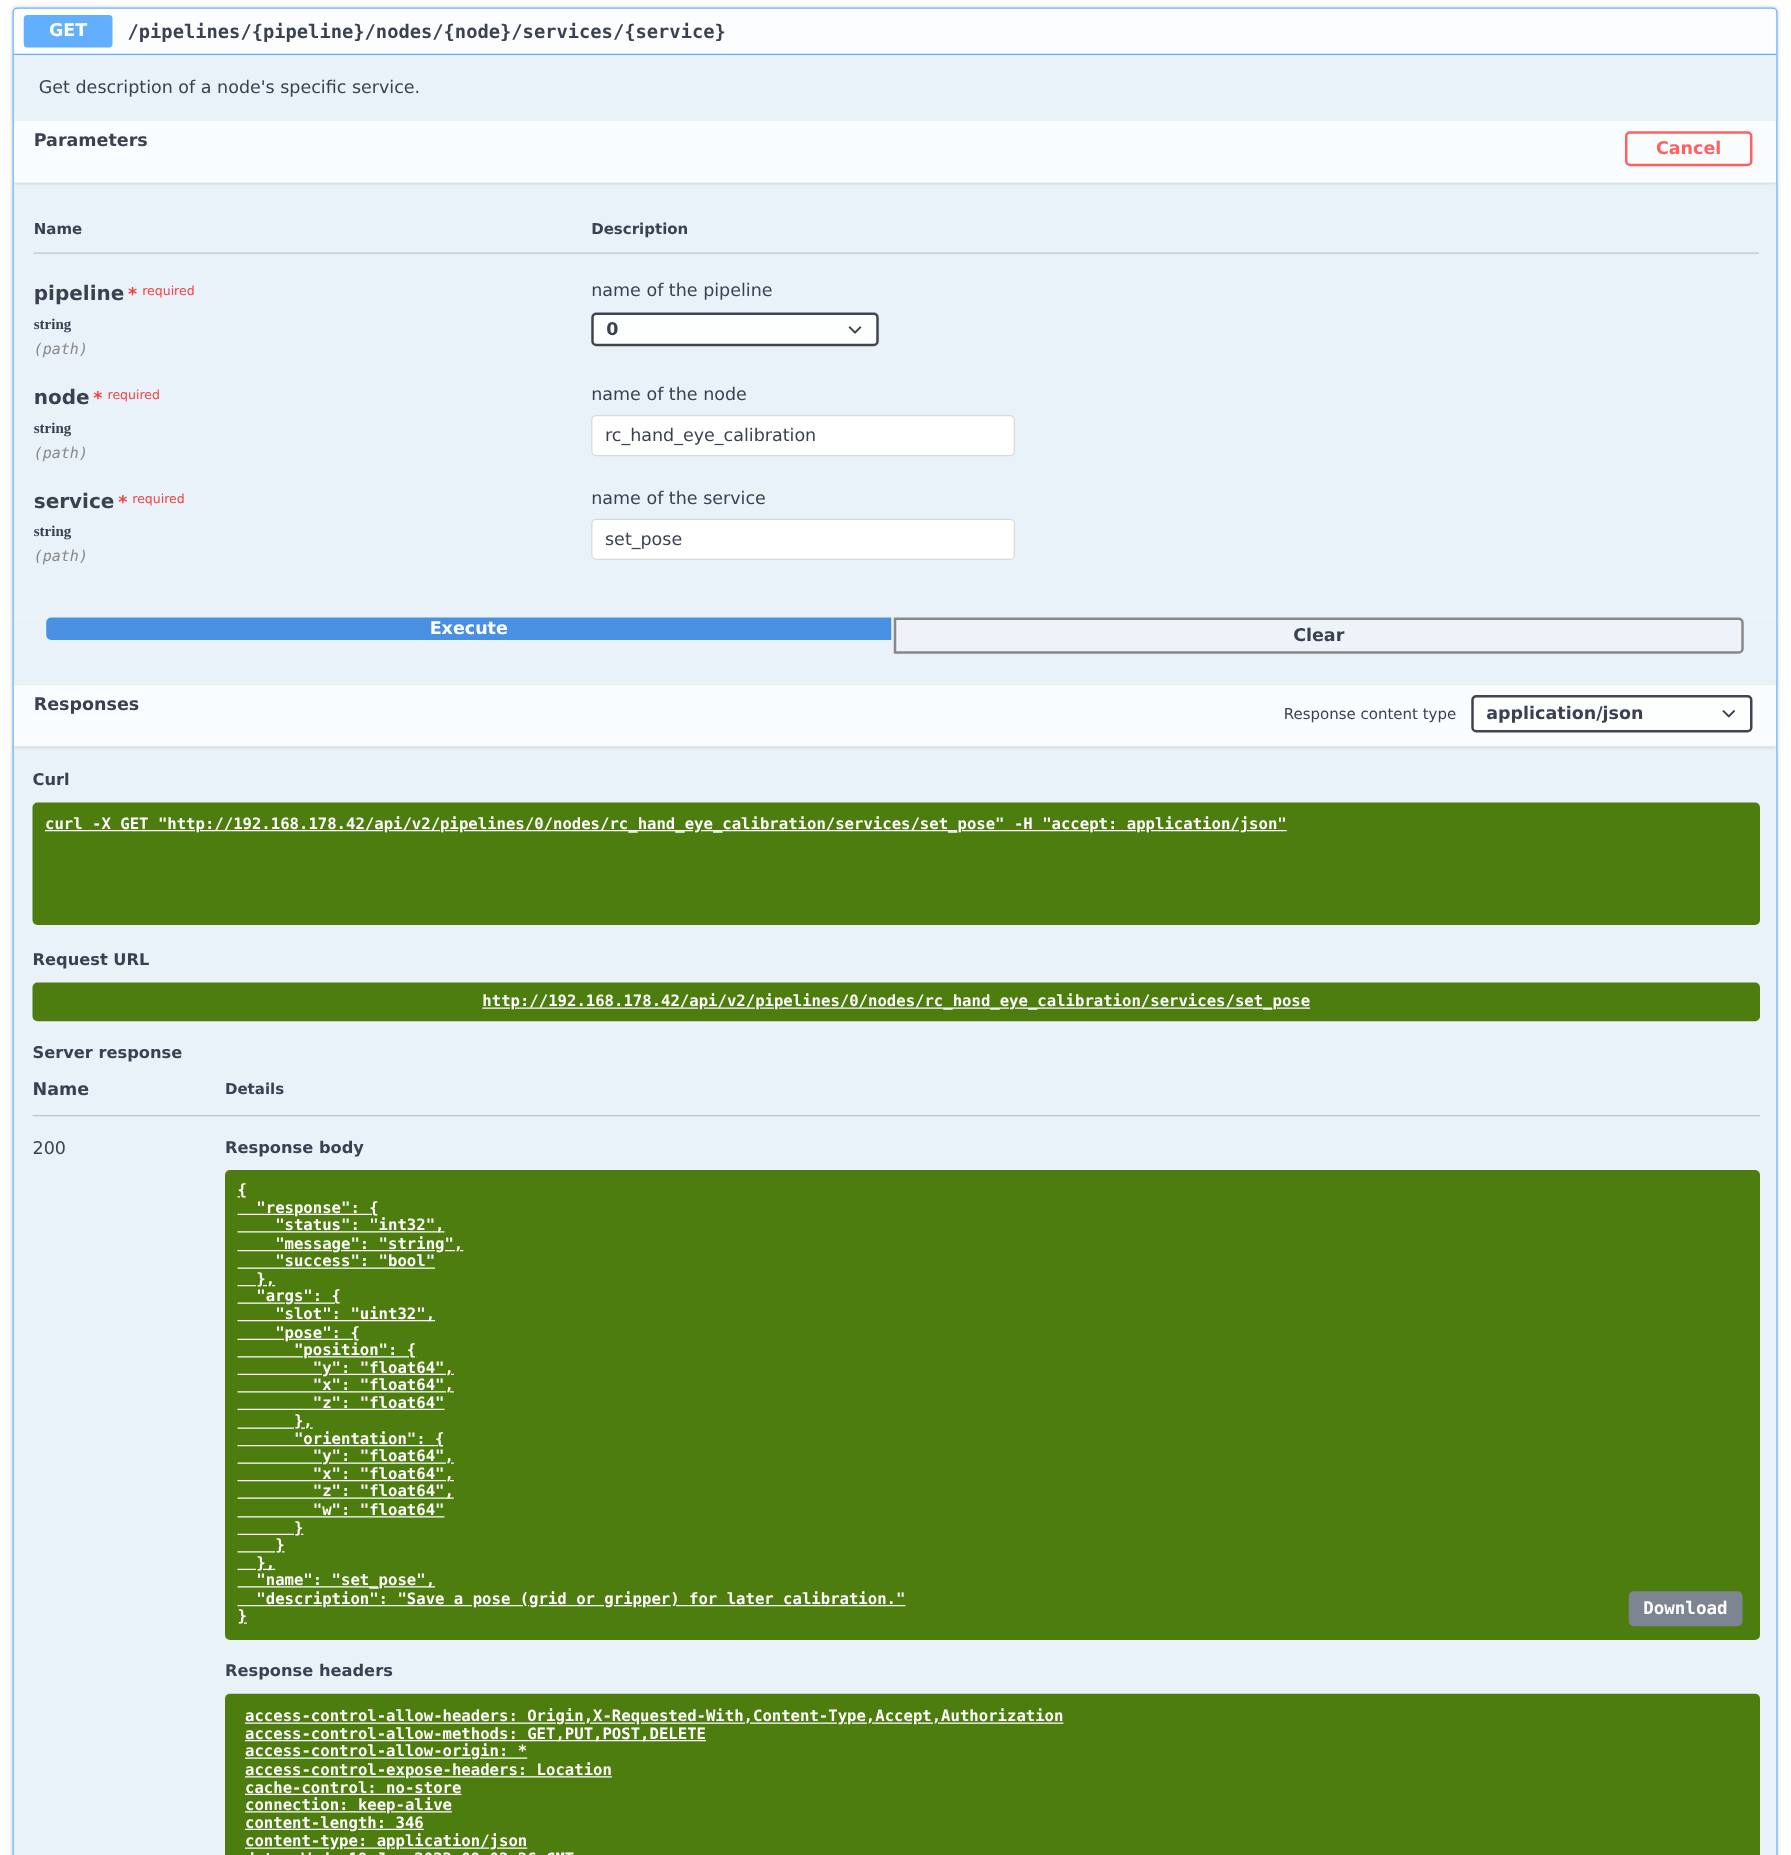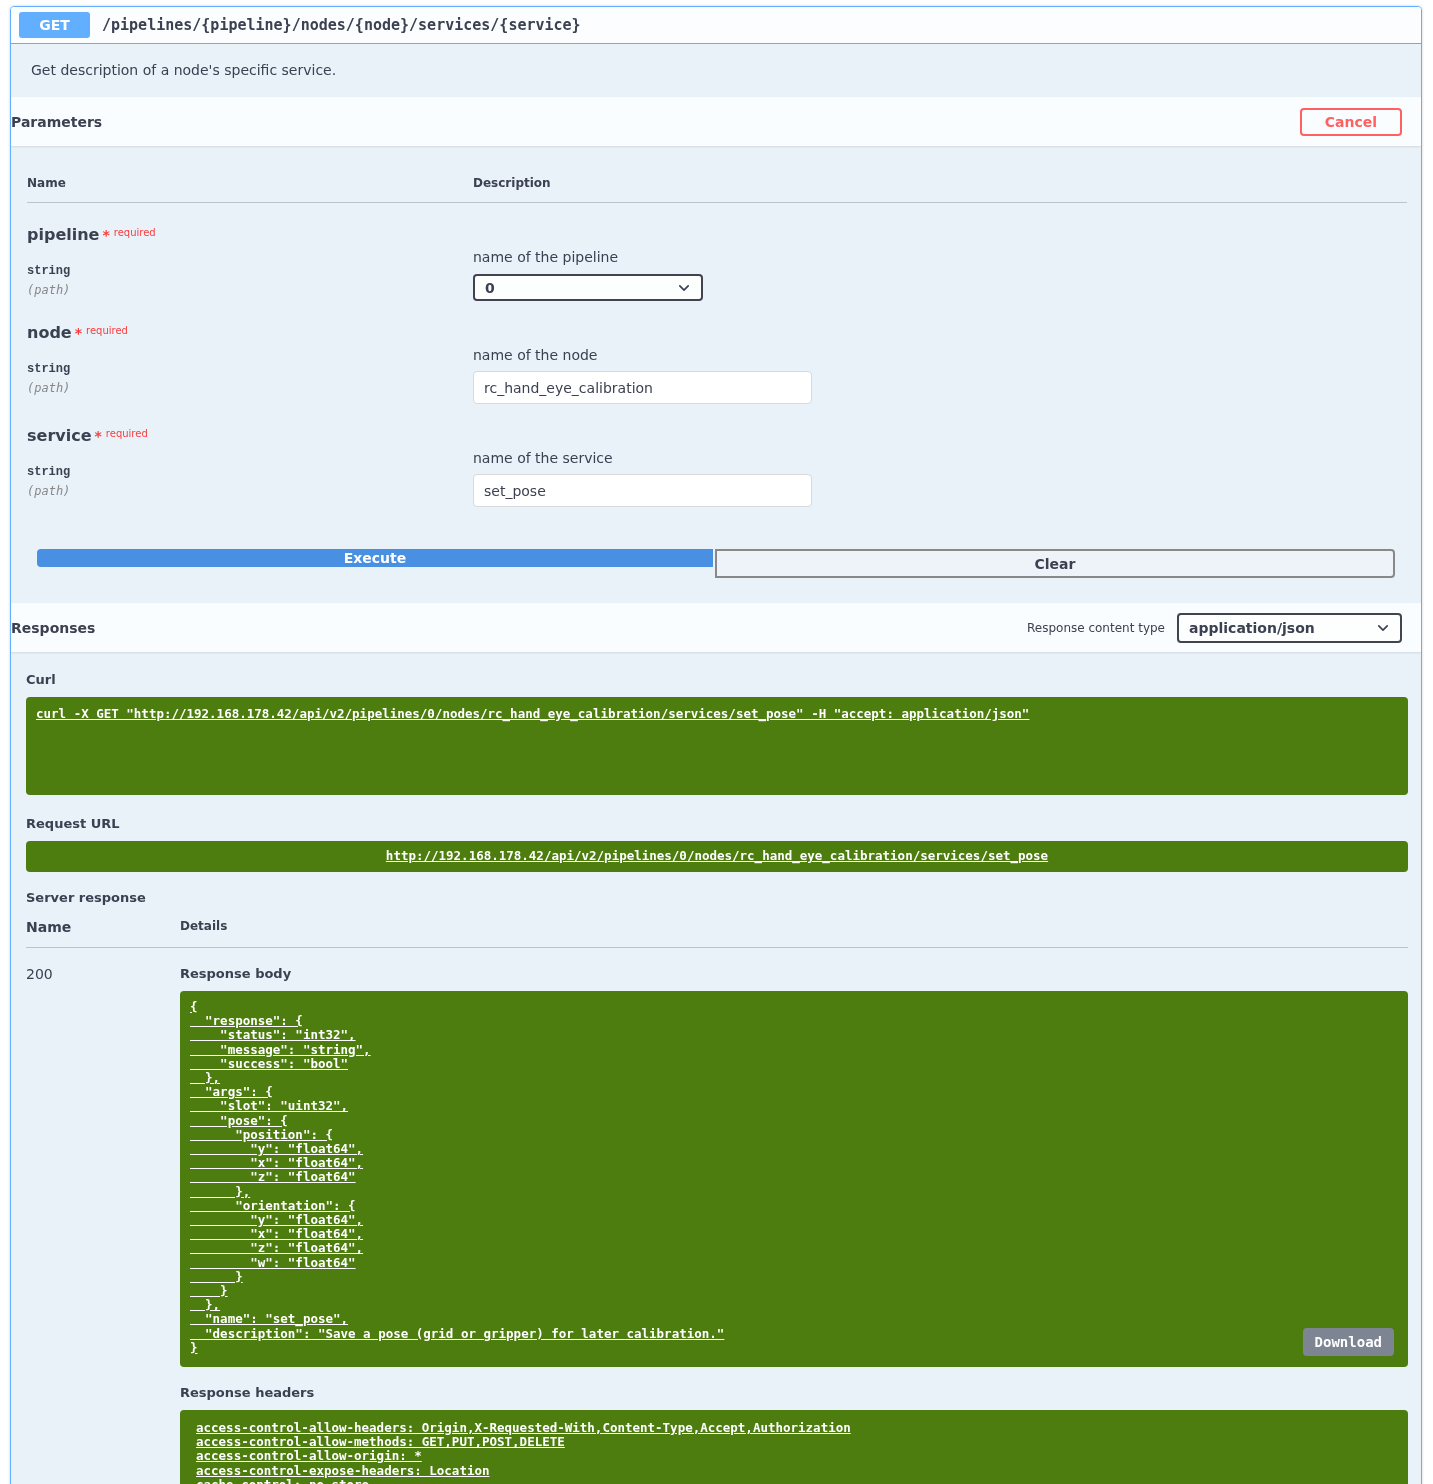--- a/index.html
+++ b/index.html
@@ -45,22 +45,22 @@
     background: #e9f1f9;
     padding: 18px 20px;
     font-size: 14px;
     min-height: 53px;
   }
 
   
   .section-header {
     background: #fafdff;
     min-height: 49px;
-    display: flex; align-items: center; justify-content: space-between;
-    padding: 8px 19px 8px 0;
+    display: flex; align-items: flex-start; justify-content: space-between;
+    padding: 8px 19px 8px 16px;
     box-shadow: 0 1px 2px rgba(0,0,0,.1);
     position: relative; z-index: 1;
   }
   .section-title { font-size: 14px; font-weight: bold; color: #3b4151; }
   .btn-cancel {
     background: transparent;
     border: 2px solid #ff6060;
     color: #ff6060;
     font-weight: bold; font-size: 14px;
     border-radius: 4px;
@@ -71,23 +71,23 @@
 
   
   .params-area { background: #e9f1f9; padding: 30px 14px 42px 16px; }
   .params-grid { display: grid; grid-template-columns: 446px 1fr; }
   .params-head { padding-bottom: 12px; border-bottom: 1px solid rgba(59,65,81,.25); }
   .col-head { font-size: 12px; font-weight: bold; color: #3b4151; }
   .param-row { padding-top: 22px; }
   .param-name { font-size: 16px; font-weight: bold; color: #3b4151; }
   .param-star { color: #f93e3e; font-weight: bold; font-size: 14px; margin-left: 3px; }
   .param-required { color: #f93e3e; font-size: 10px; margin-left: 4px; vertical-align: 4px; }
-  .param-type { font-family: Liberation Mono, monospace; font-weight: bold; font-size: 12px; margin-top: 20px; }
+  .param-type { font-family: Liberation Serif, serif; font-weight: bold; font-size: 12px; margin-top: 8px; }
   .param-in { font-family: "DejaVu Sans Mono","Liberation Mono",monospace; font-style: italic; font-size: 12px; color: #888; margin-top: 5px; }
-  .param-desc-label { font-size: 14px; color: #3b4151; margin-top: 24px; }
+  .param-desc-label { font-size: 14px; color: #3b4151; }
   .select-control {
     margin-top: 9px;
     width: 230px; height: 27px;
     background: #fdfefe;
     border: 2px solid #41444e; border-radius: 4px;
     display: flex; align-items: center; justify-content: space-between;
     padding: 0 10px;
     font-size: 14px; font-weight: bold;
     cursor: pointer;
   }

